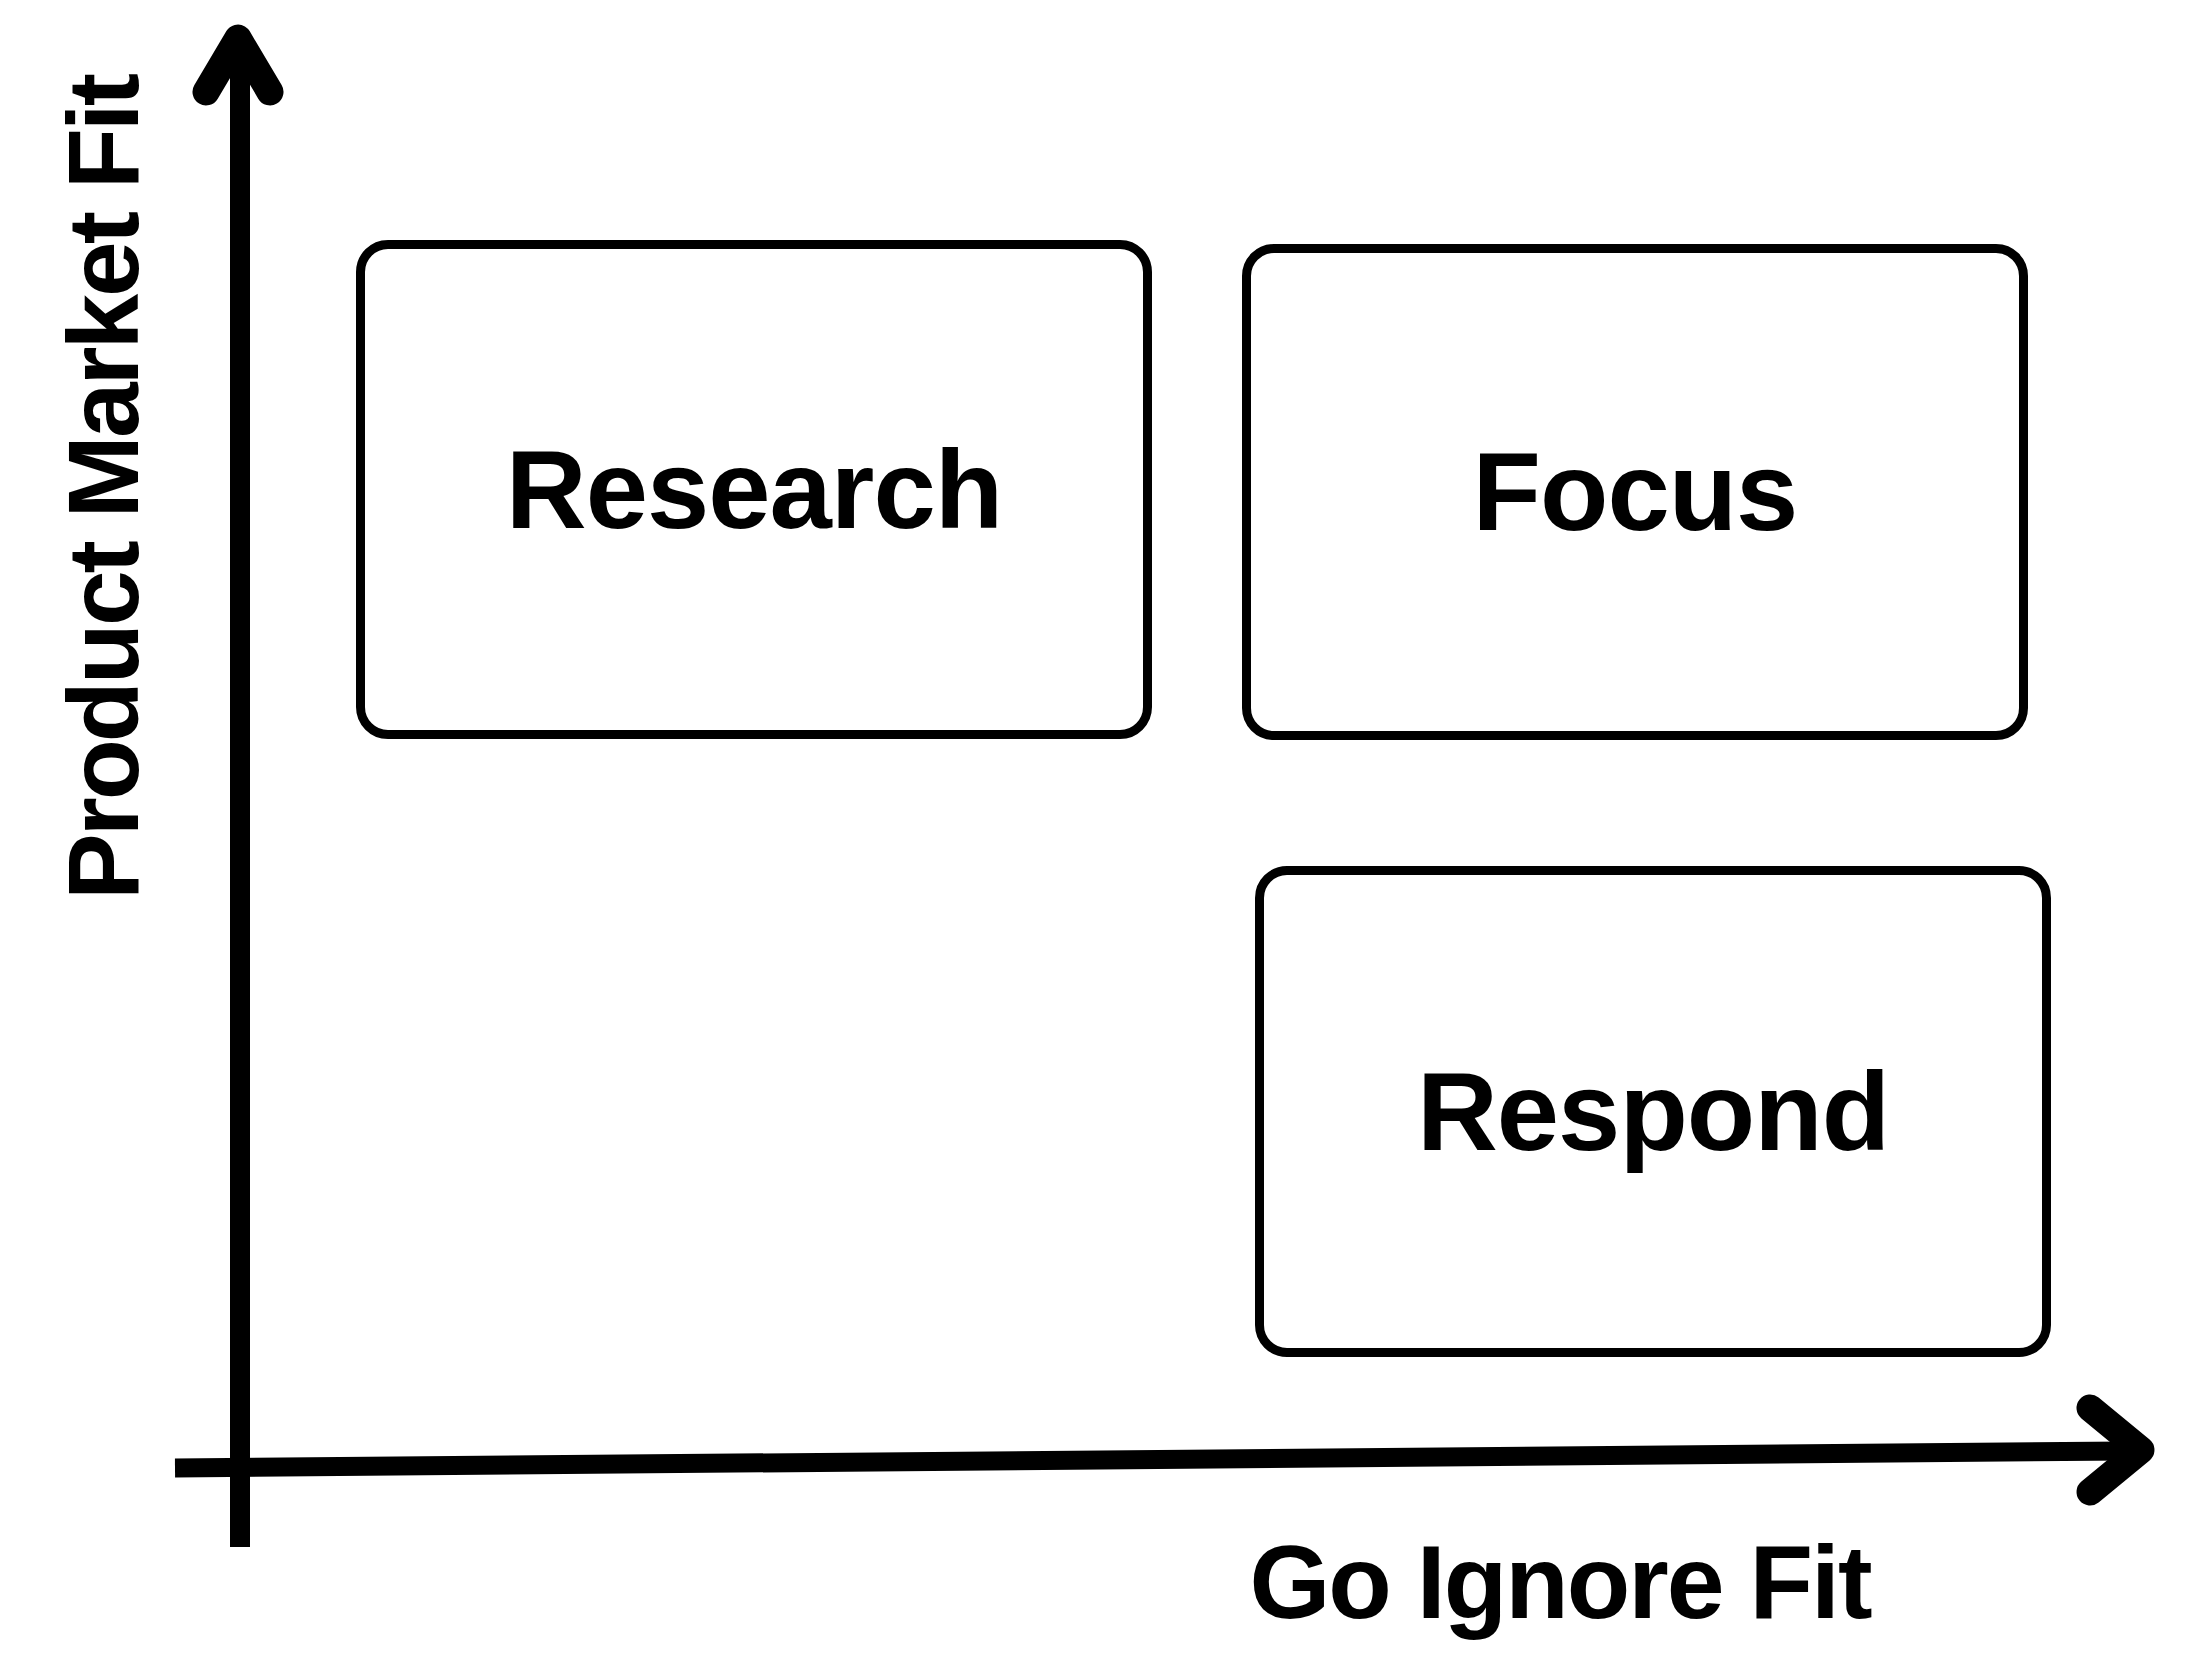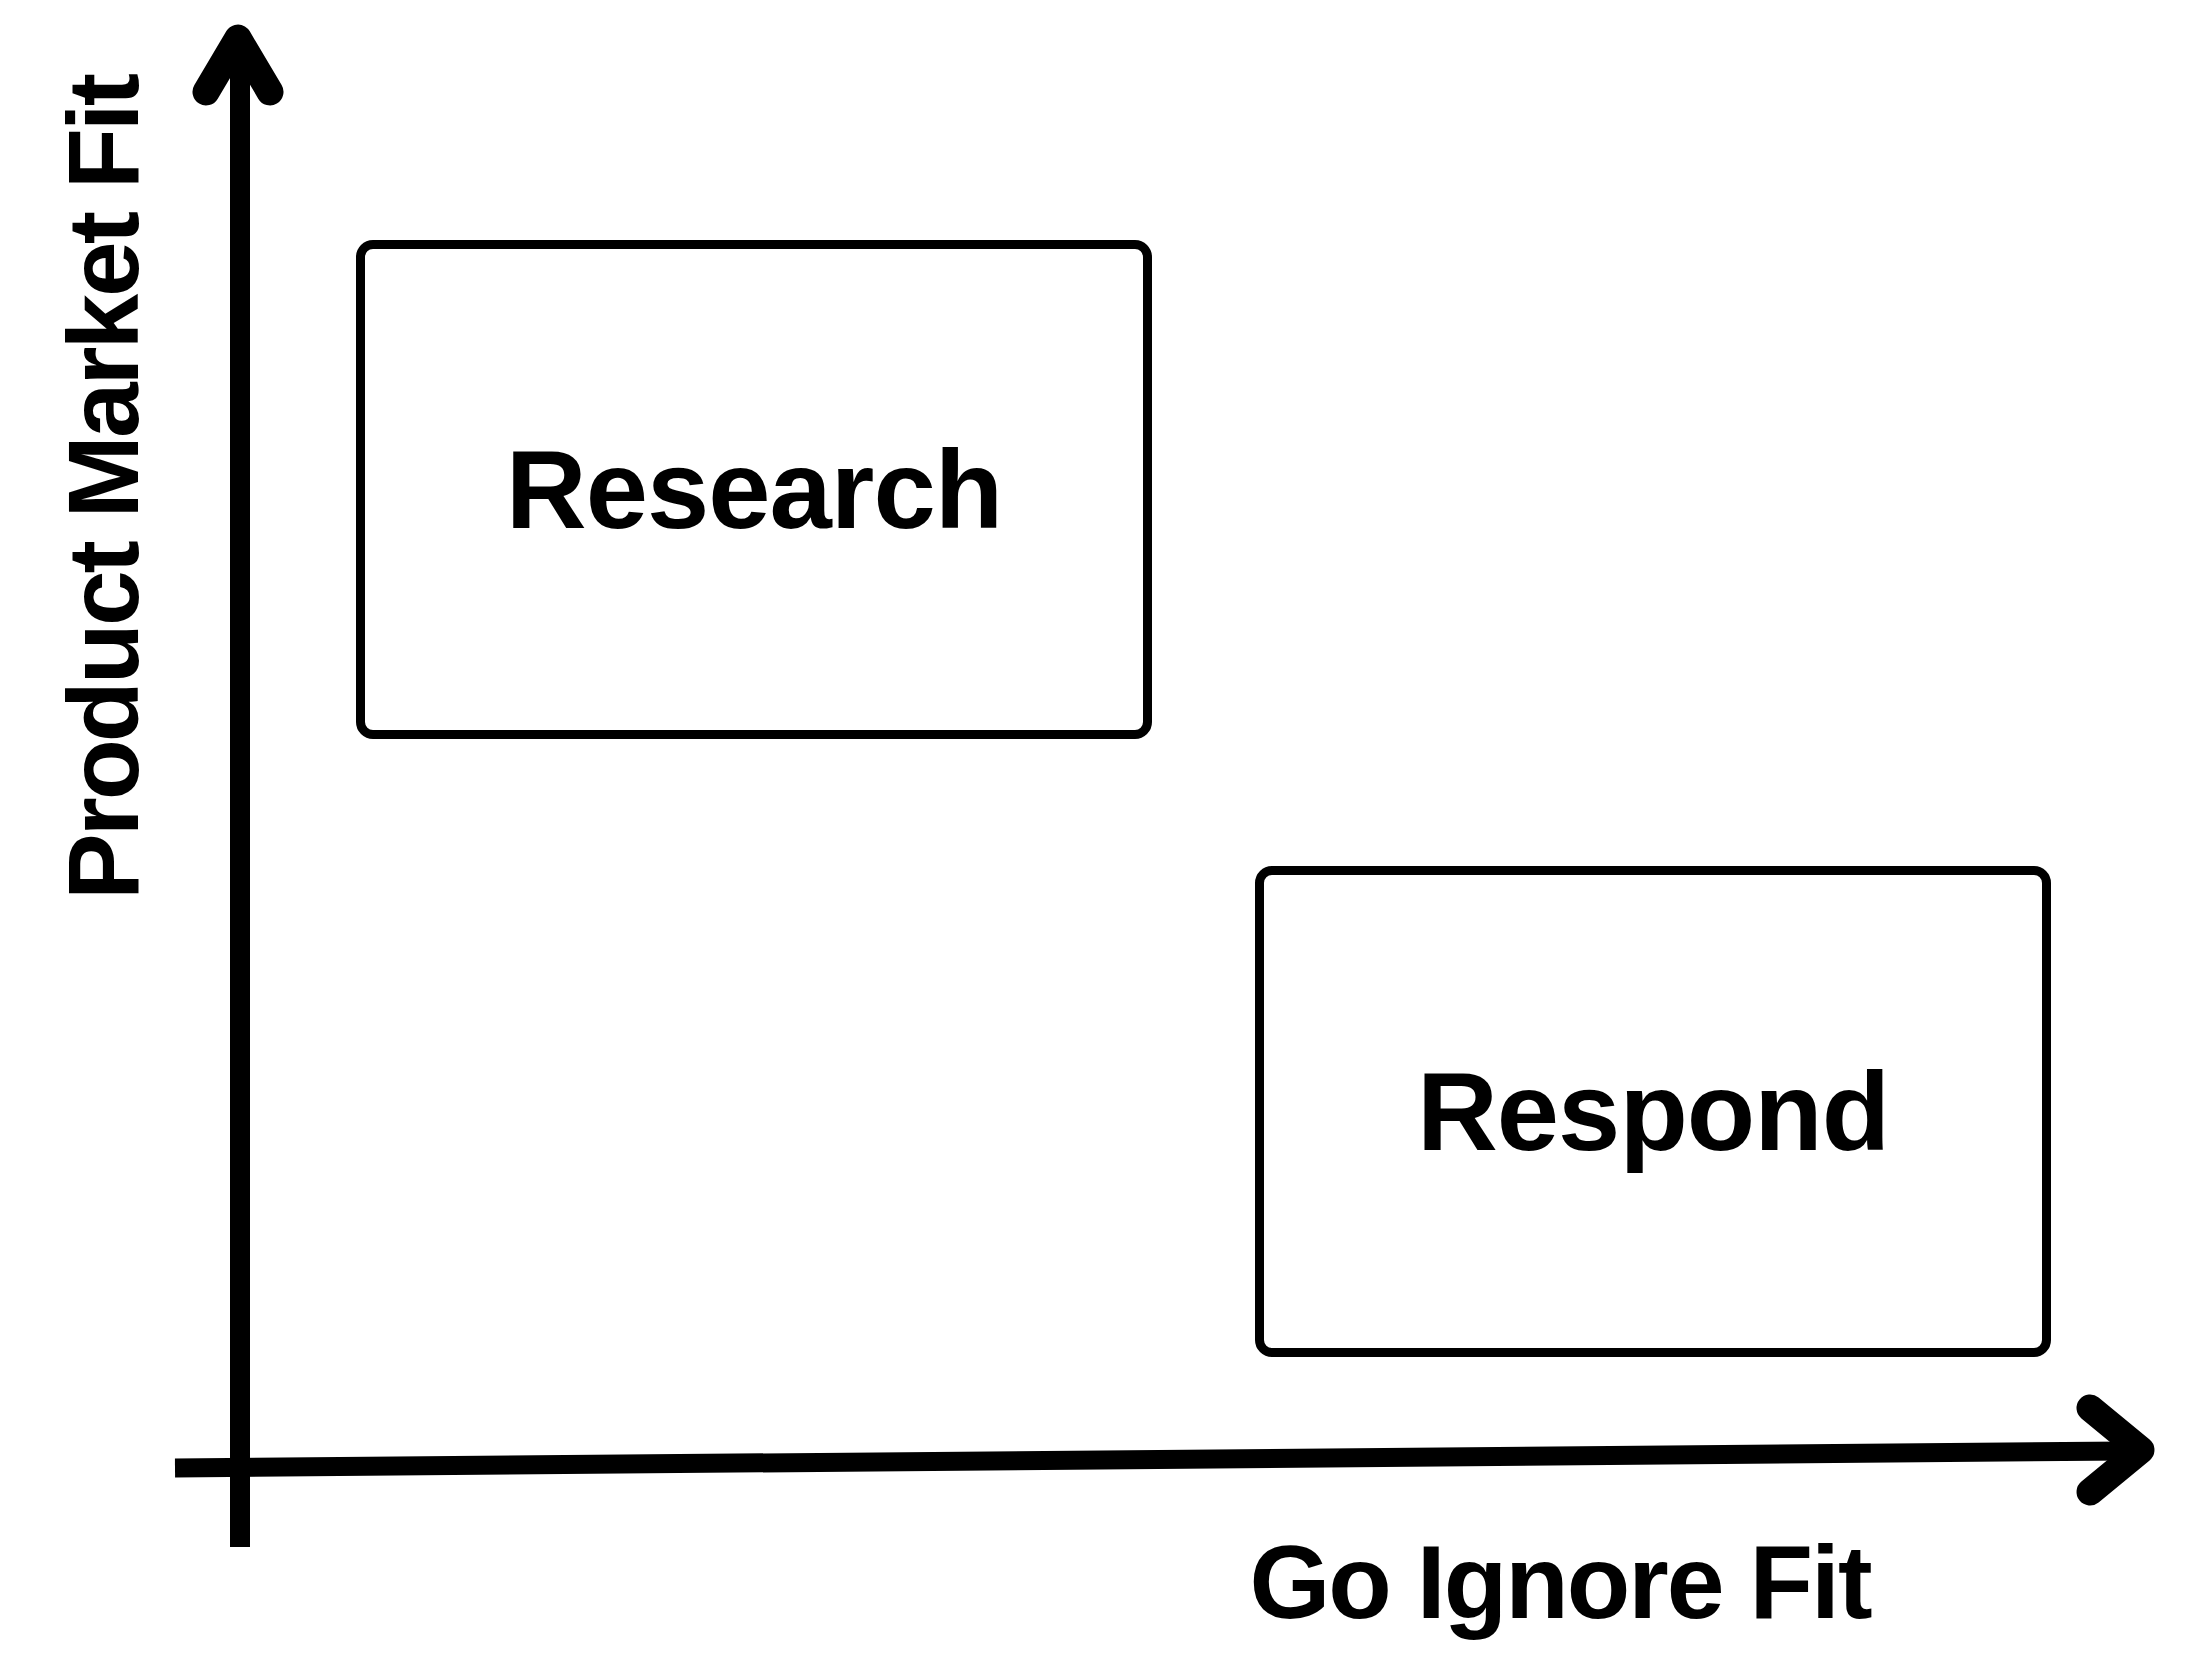--- a/index.html
+++ b/index.html
@@ -18,21 +18,21 @@
   #axes-layer {
     position: absolute;
     left: 0;
     top: 0;
     width: 2185px;
     height: 1666px;
   }
   .quadrant {
     position: absolute;
     border: 9px solid #000000;
-    border-radius: 17px;
+    border-radius: 32px;
     background: #ffffff;
     box-sizing: border-box;
     display: flex;
     align-items: center;
     justify-content: center;
   }
   .quadrant-label {
     font-size: 112px;
     font-weight: 700;
     letter-spacing: -1px;
@@ -83,20 +83,23 @@
 
     <line x1="175" y1="1468" x2="2126" y2="1451" stroke="#000000" stroke-width="19"></line>
 
     <polyline points="2090,1408 2141,1450 2090,1492" fill="none" stroke="#000000" stroke-width="27" stroke-linecap="round" stroke-linejoin="round"></polyline>
   </svg>
 
   <div id="q-research" class="quadrant">
     <span class="quadrant-label">Research</span>
   </div>
 
+  <div id="q-focus" class="quadrant">
+    <span class="quadrant-label">Focus</span>
+  </div>
 
 
   <div id="q-respond" class="quadrant">
     <span class="quadrant-label">Respond</span>
   </div>
 
   <div id="y-axis-label-anchor" class="axis-label-anchor">
     <span class="axis-label-text">Product Market Fit</span>
   </div>
 

